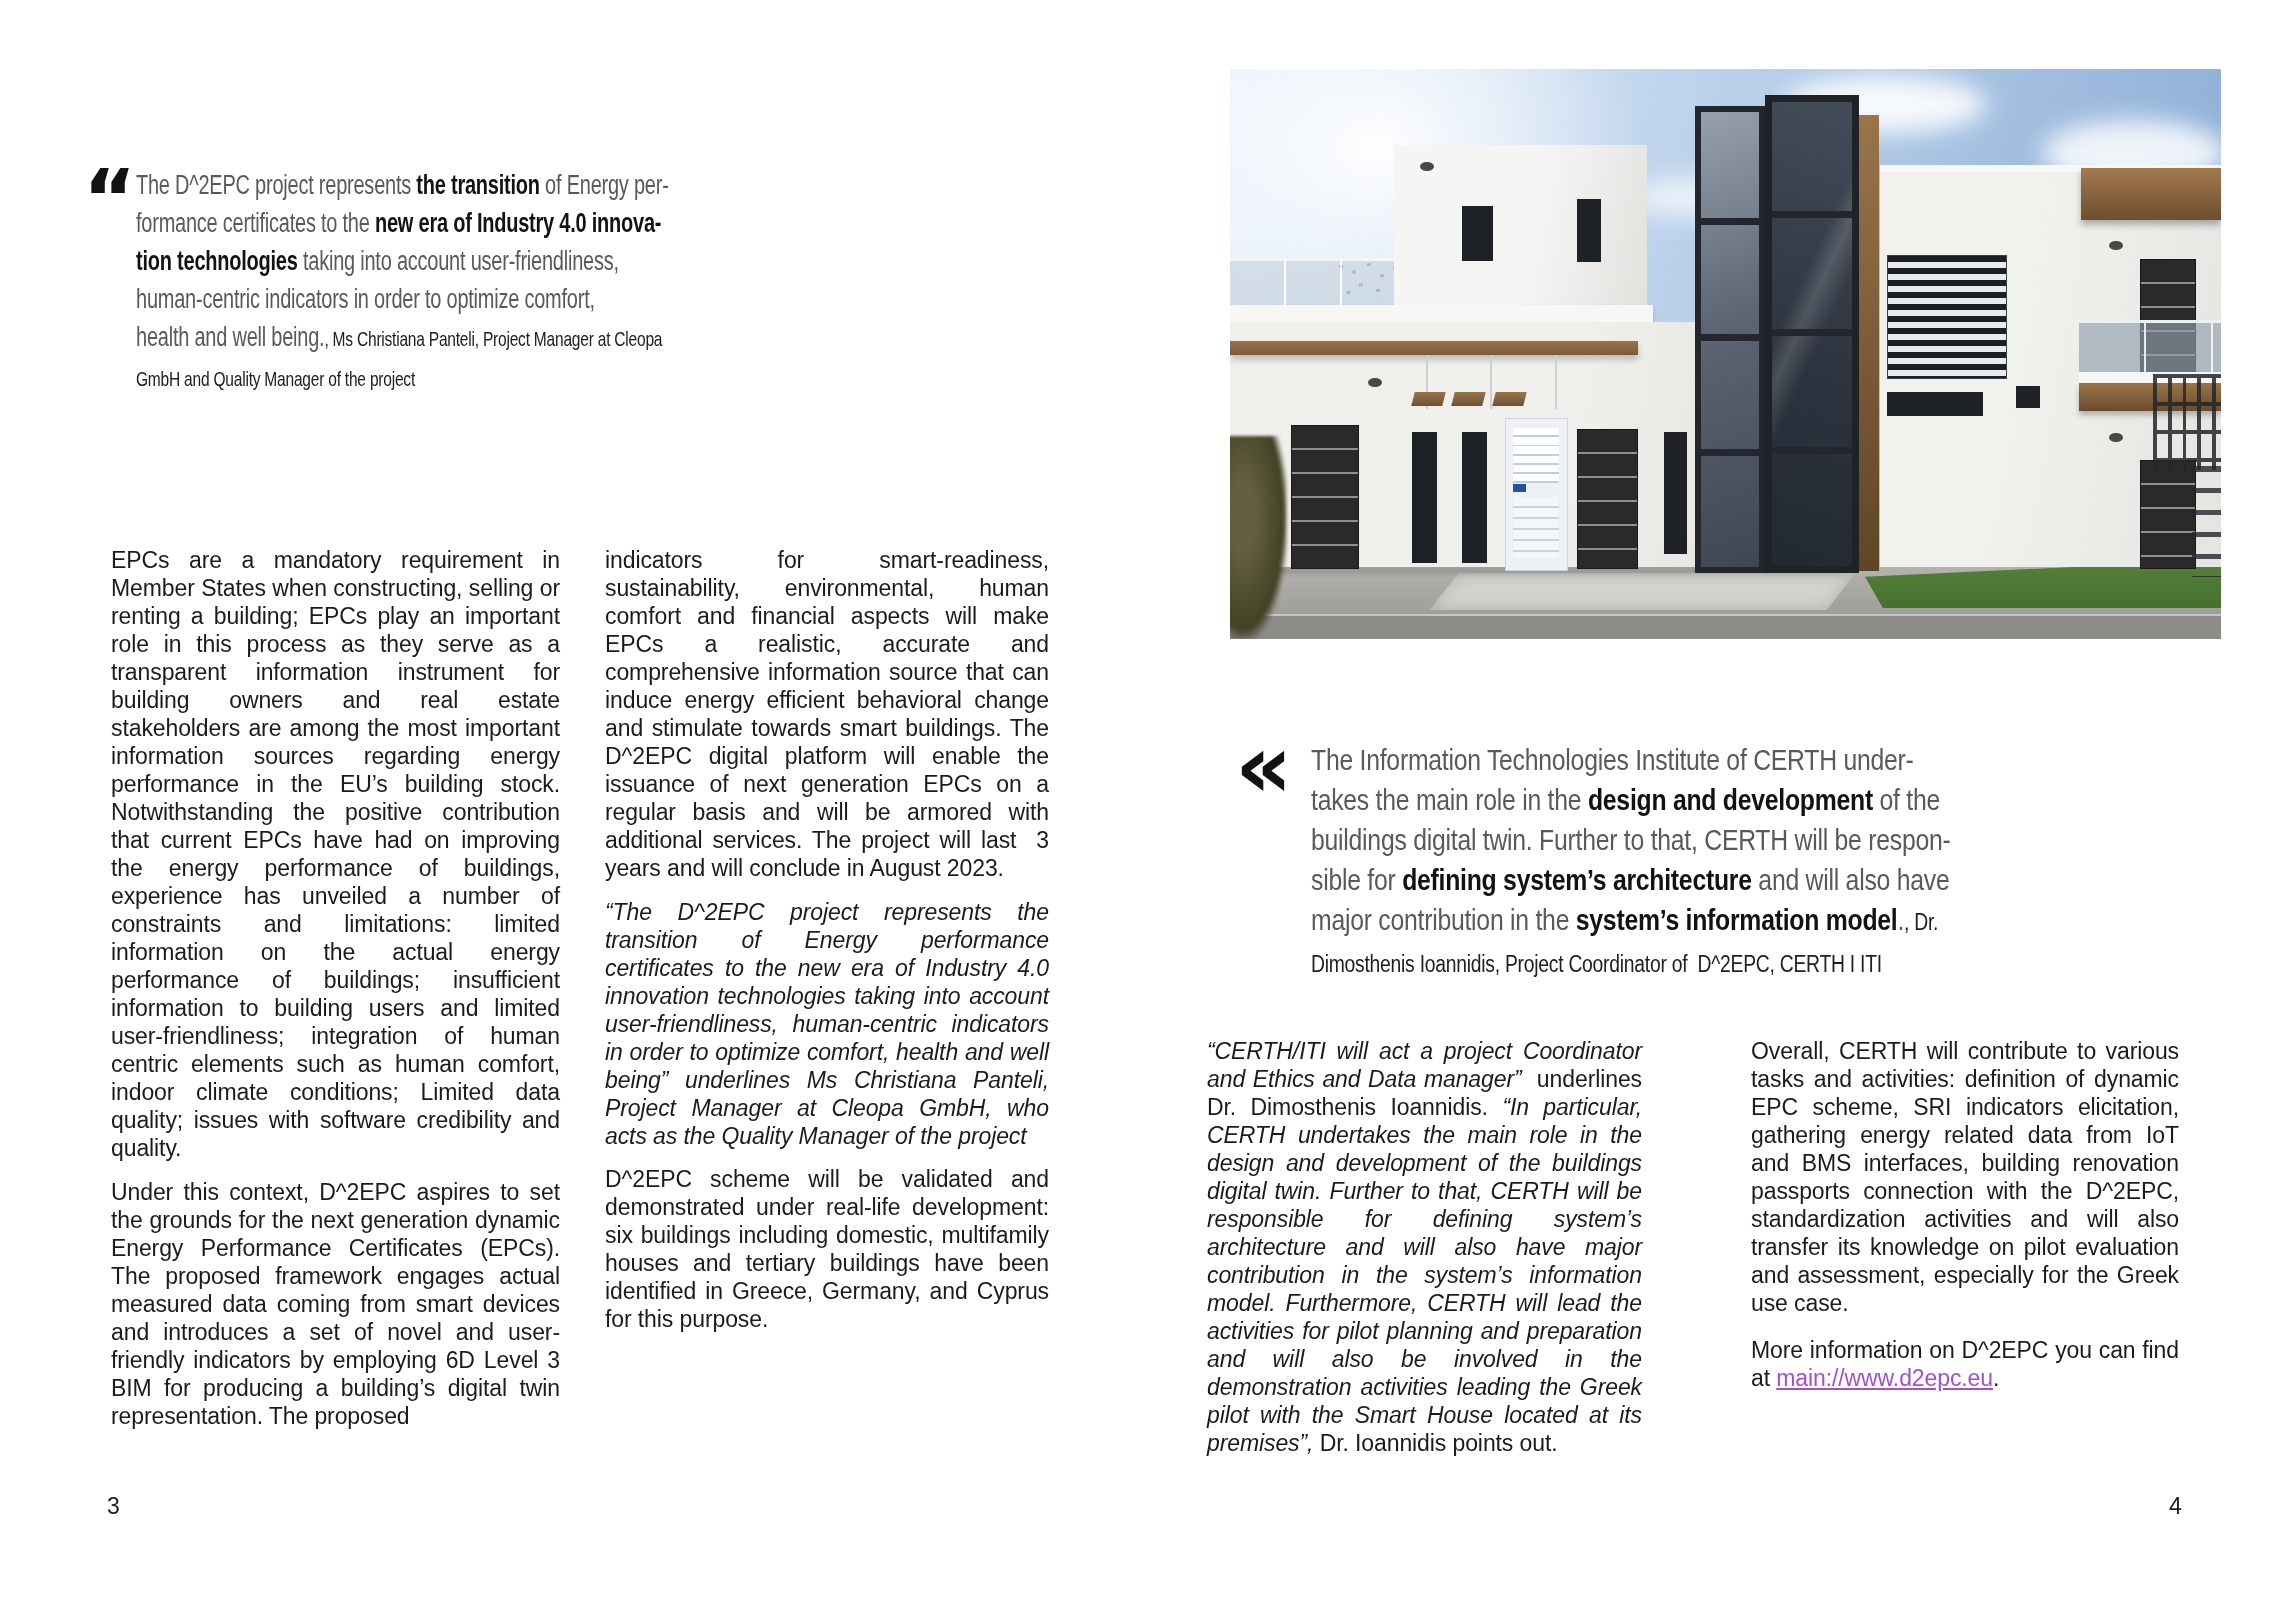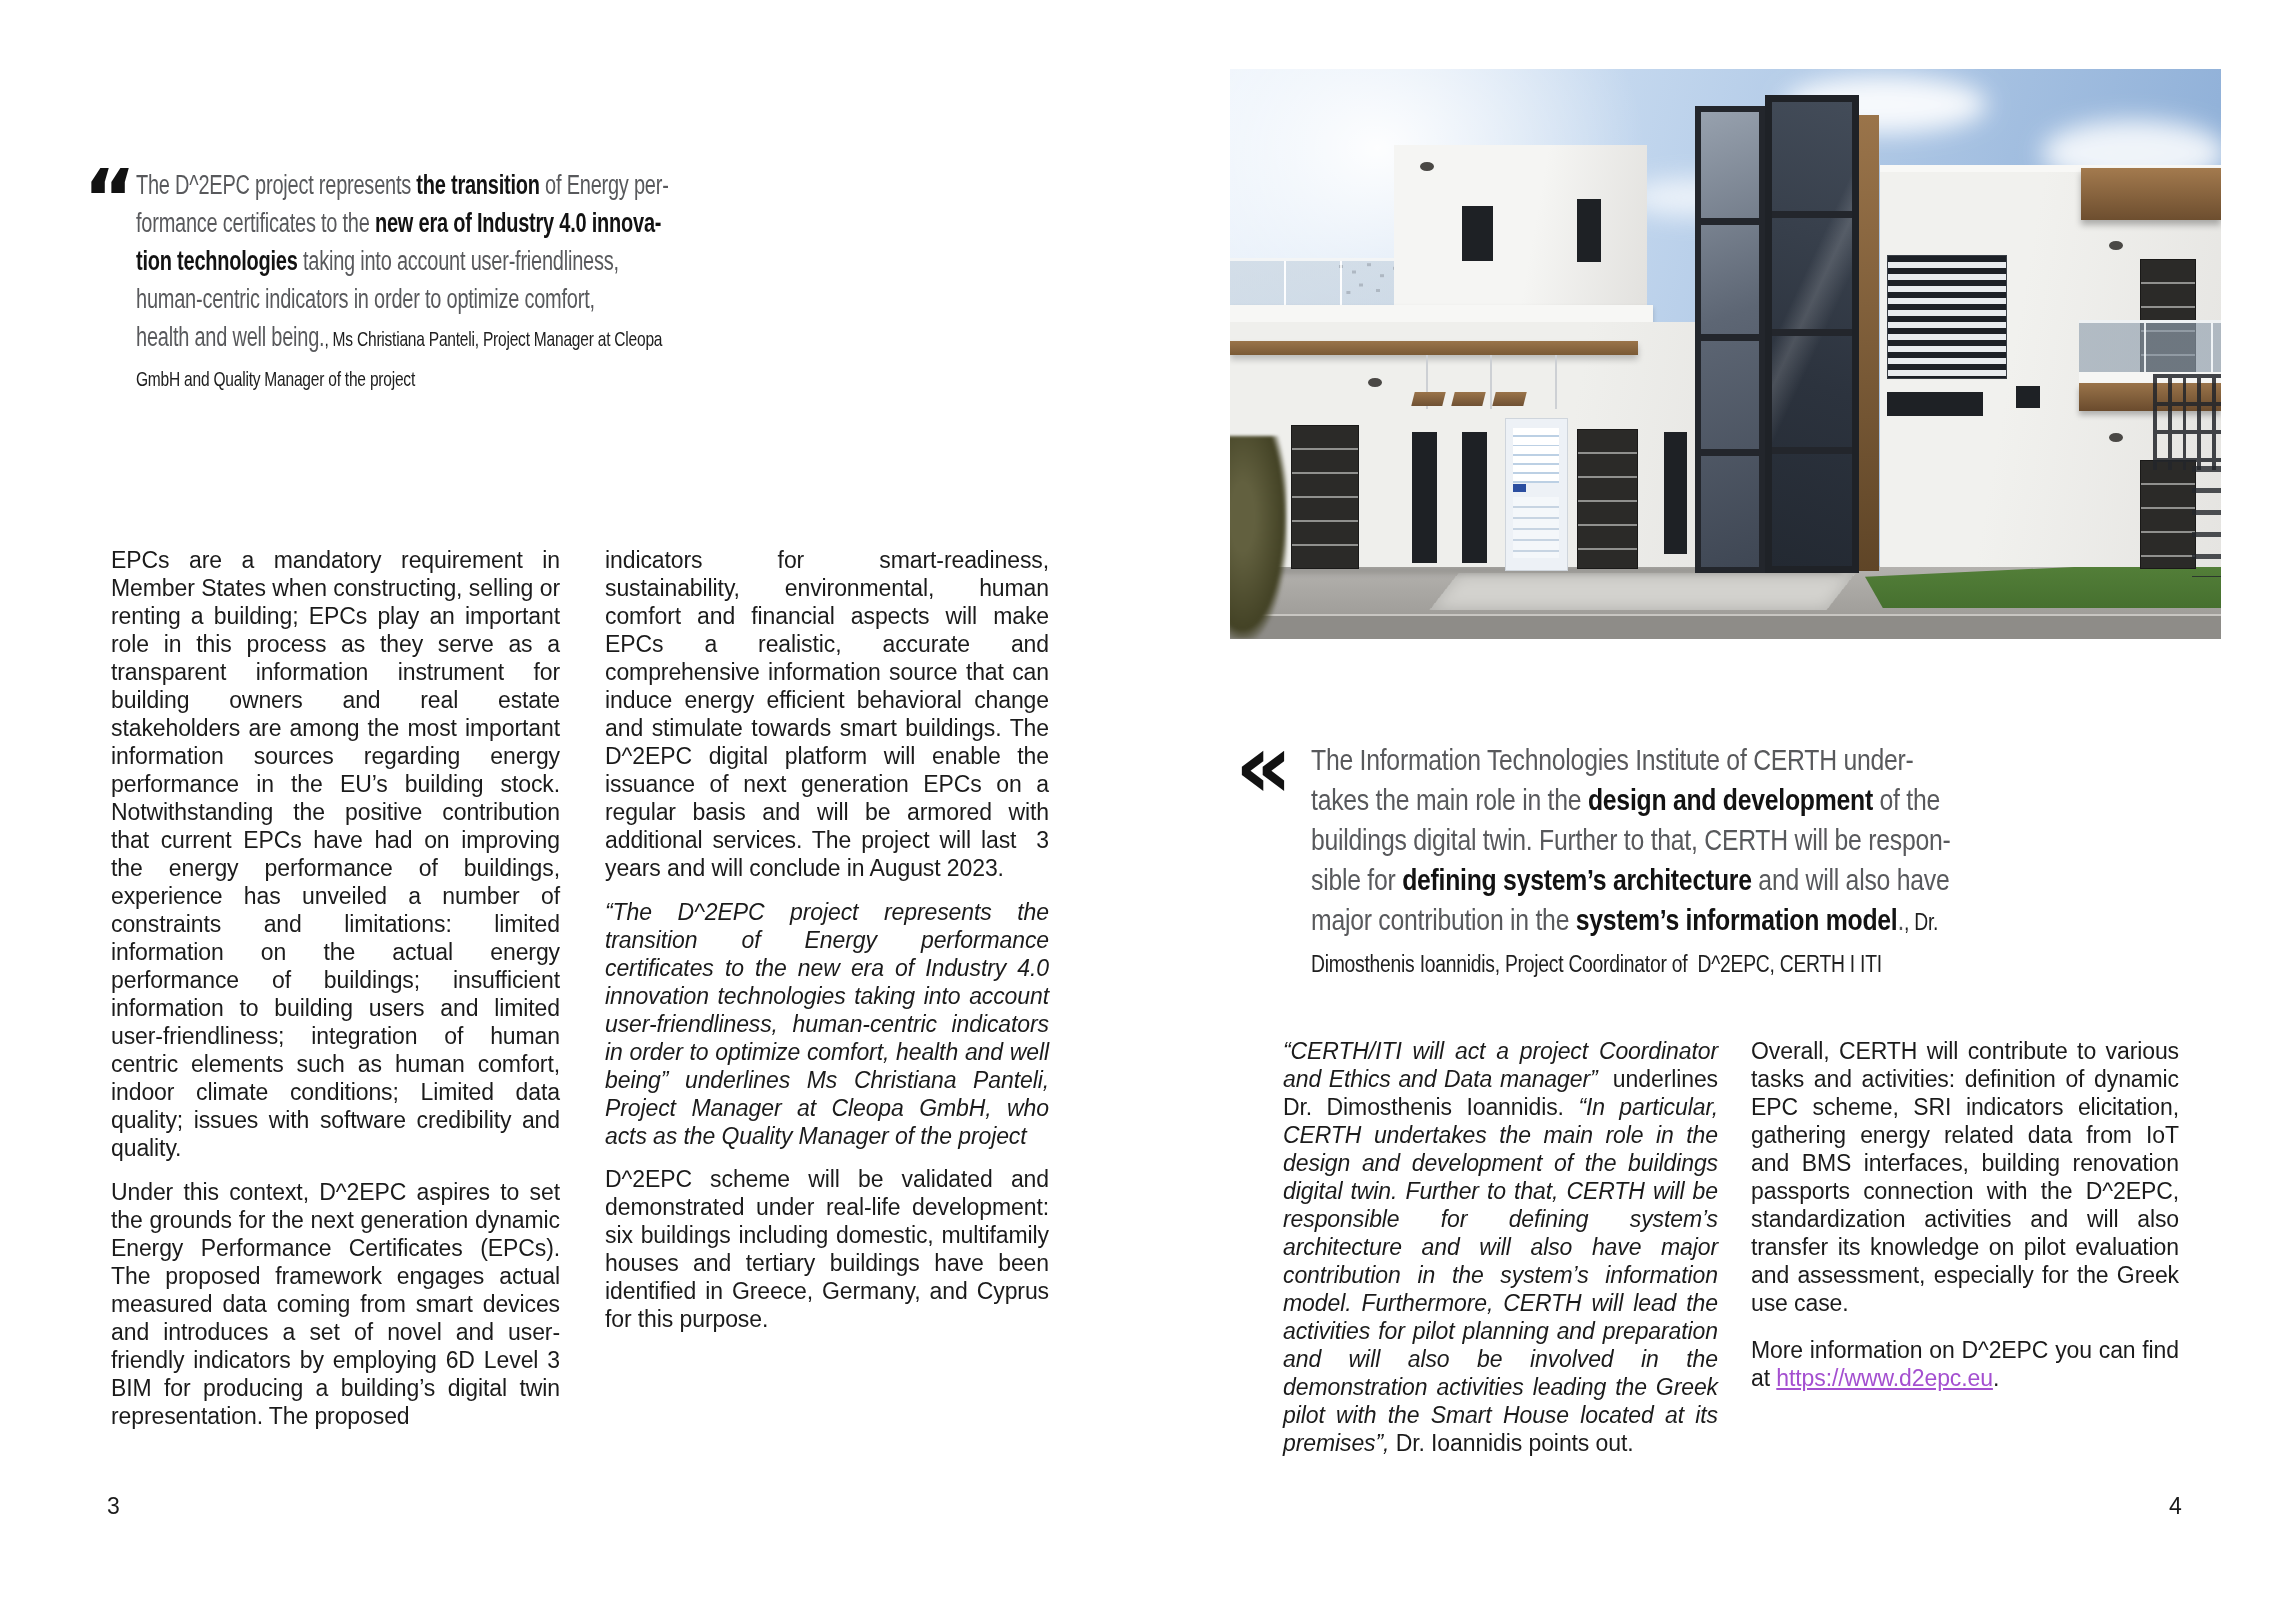--- a/index.html
+++ b/index.html
@@ -218,24 +218,24 @@
 
   <div class="quote quote2" style="left:1311px;top:740px;width:1061px;transform:scaleX(0.84);">
       <div class="qline"><span>The Information Technologies Institute of CERTH under-</span></div>
       <div class="qline"><span>takes the main role in the </span><span class="qb">design and development</span><span> of the</span></div>
       <div class="qline"><span>buildings digital twin. Further to that, CERTH will be respon-</span></div>
       <div class="qline"><span>sible for </span><span class="qb">defining system’s architecture</span><span> and will also have</span></div>
       <div class="qline"><span>major contribution in the </span><span class="qb">system’s information model</span><span>.</span><span class="qsmall">, Dr.</span></div>
       <div class="qline"><span class="qsmall">Dimosthenis Ioannidis, Project Coordinator of&nbsp; D^2EPC, CERTH I ITI</span></div>
     </div>
 
-  <div class="col" style="left:1283px;top:1037px;width:435px;">
+  <div class="col" style="left:1207px;top:1037px;width:435px;">
       <p class="para"><span class="it">“CERTH/ITI will act a project Coordinator and Ethics and Data manager”</span><span>&nbsp; underlines Dr. Dimosthenis Ioannidis. </span><span class="it">“In particular, CERTH undertakes the main role in the design and development of the buildings digital twin. Further to that, CERTH will be responsible for defining system’s architecture and will also have major contribution in the system’s information model. Furthermore, CERTH will lead the activities for pilot planning and preparation and will also be involved in the demonstration activities leading the Greek pilot with the Smart House located at its premises”,</span><span> Dr. Ioannidis points out.</span></p>
     </div>
 
   <div class="col" style="left:1751px;top:1037px;width:428px;">
       <p class="para"><span>Overall, CERTH will contribute to various tasks and activities: definition of dynamic EPC scheme, SRI indicators elicitation, gathering energy related data from IoT and BMS interfaces, building renovation passports connection with the D^2EPC, standardization activities and will also transfer its knowledge on pilot evaluation and assessment, especially for the Greek use case.</span></p>
-      <p class="para gap"><span>More information on D^2EPC you can find at </span><a class="link" href="#">https://www.d2epc.eu</a><span>.</span></p>
+      <p class="para gap"><span>More information on D^2EPC you can find at </span><a class="link" href="#">main://www.d2epc.eu</a><span>.</span></p>
     </div>
 
   <div class="pagenum" style="left:2169px;top:1493px;">4</div>
 </div>
 
 
 </body></html>

